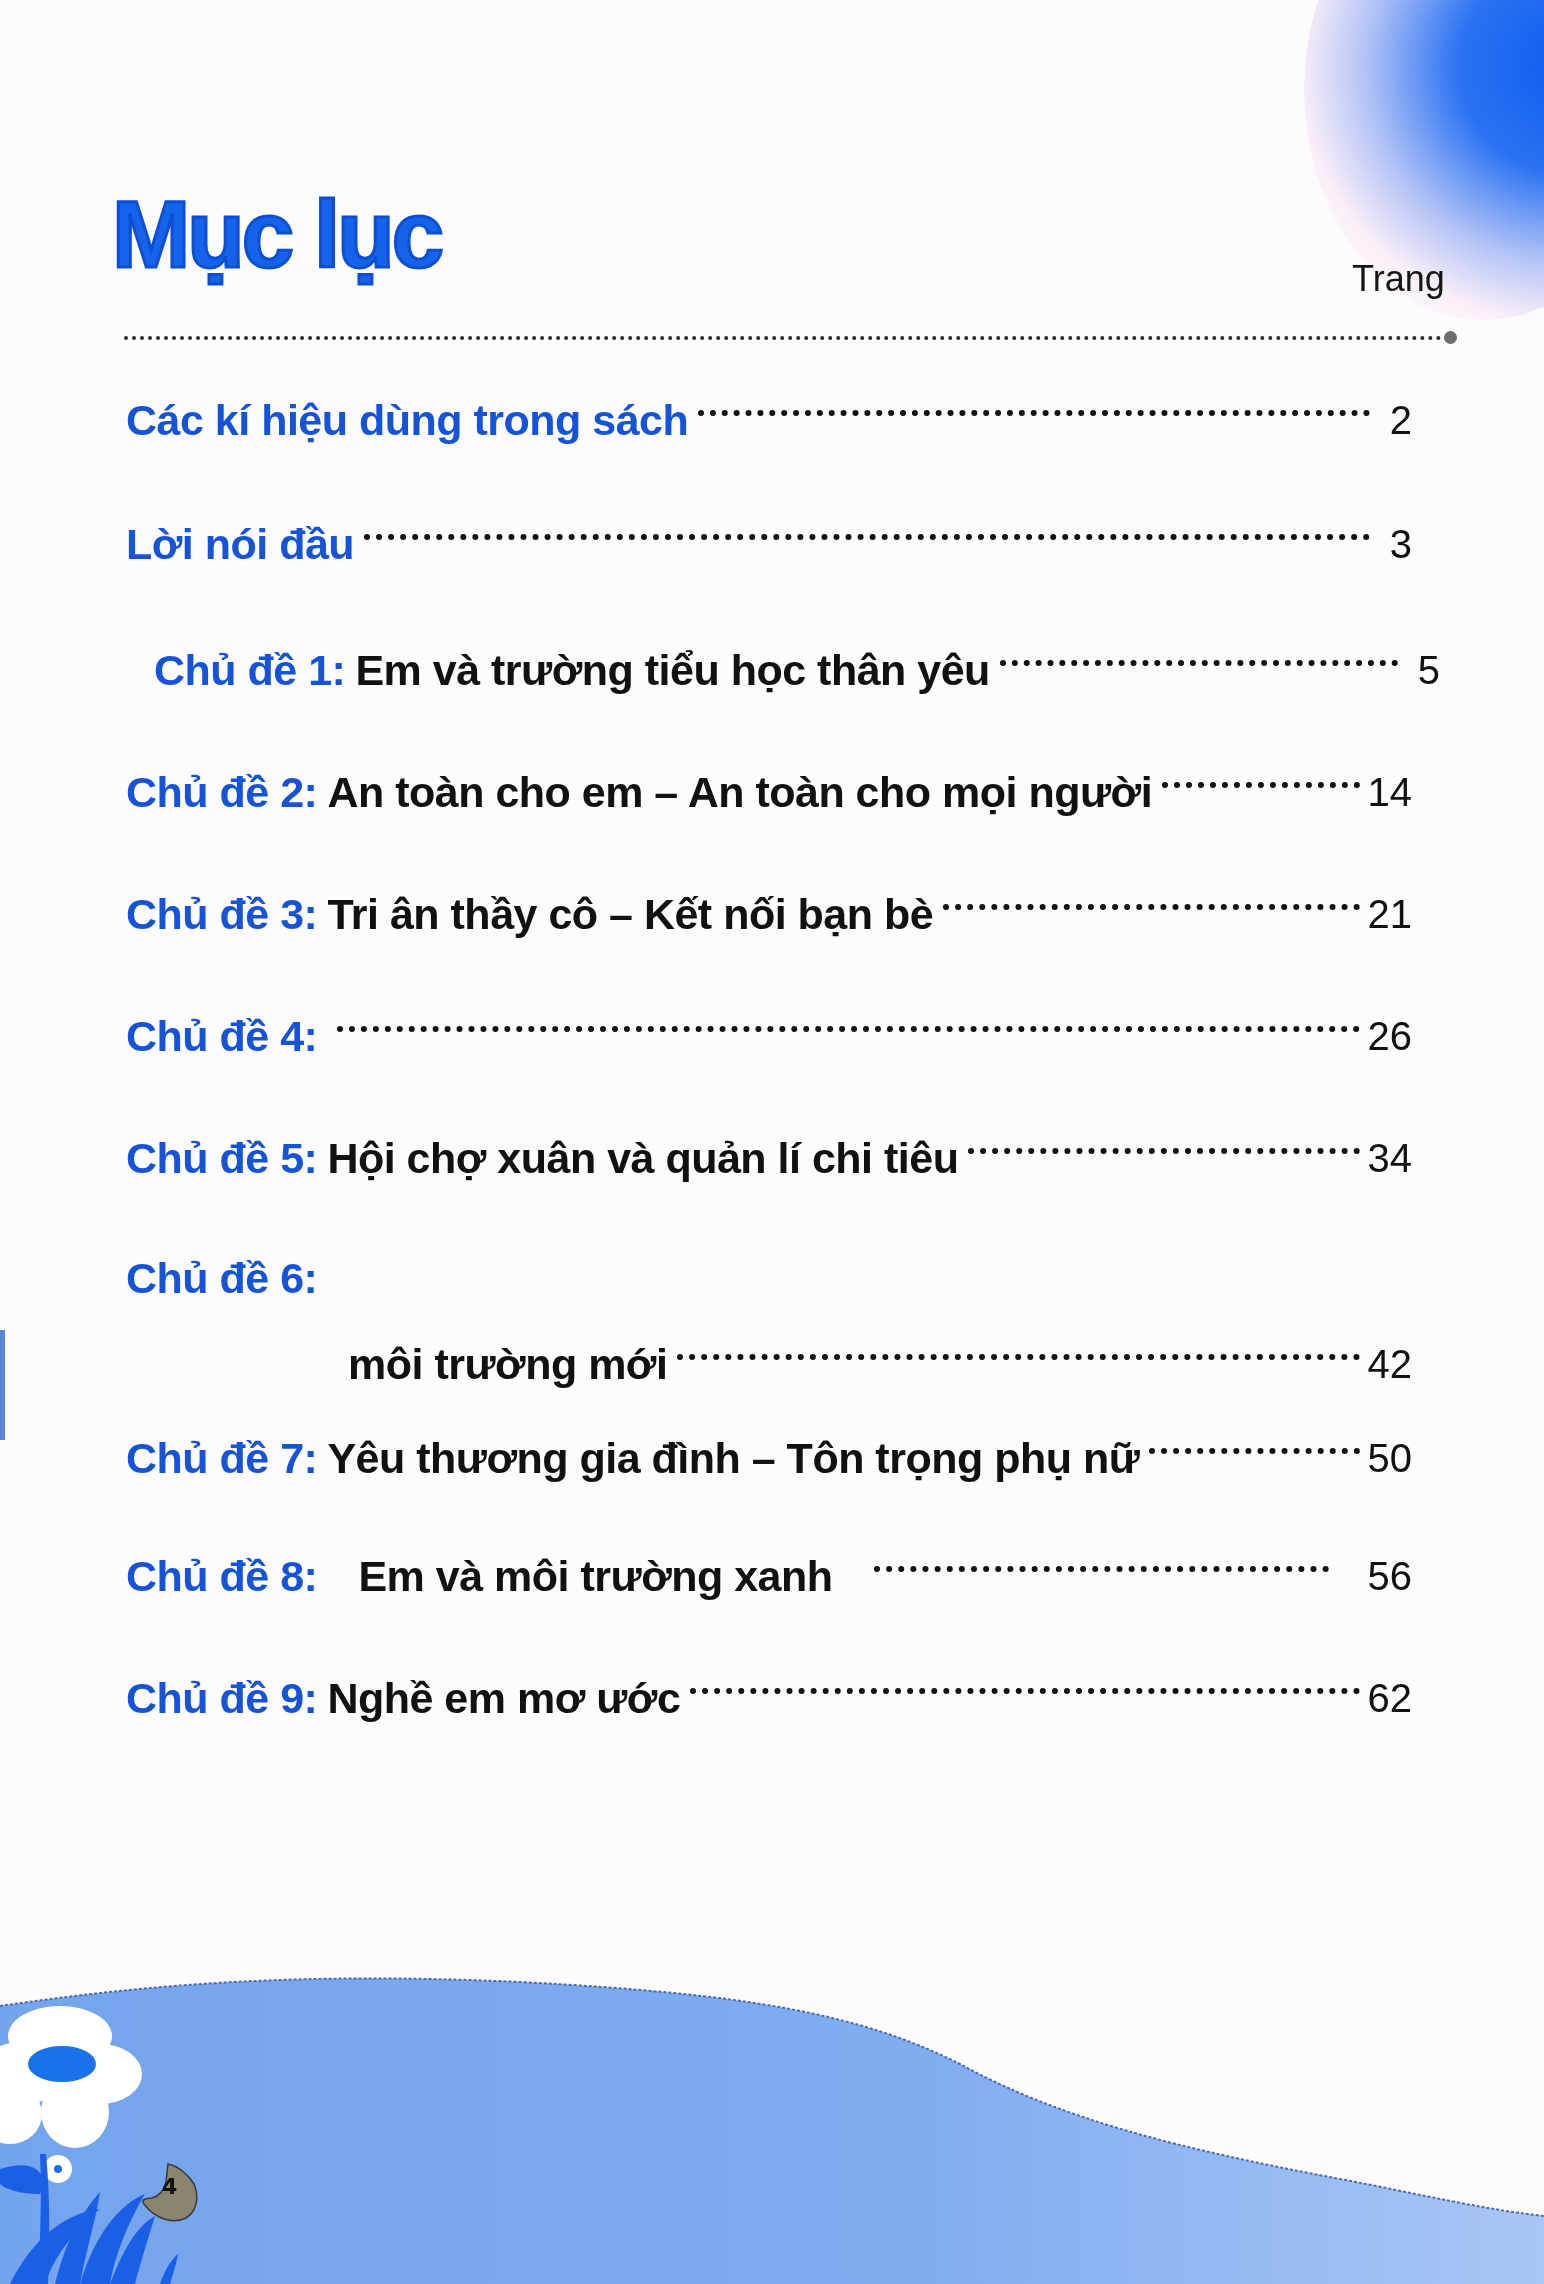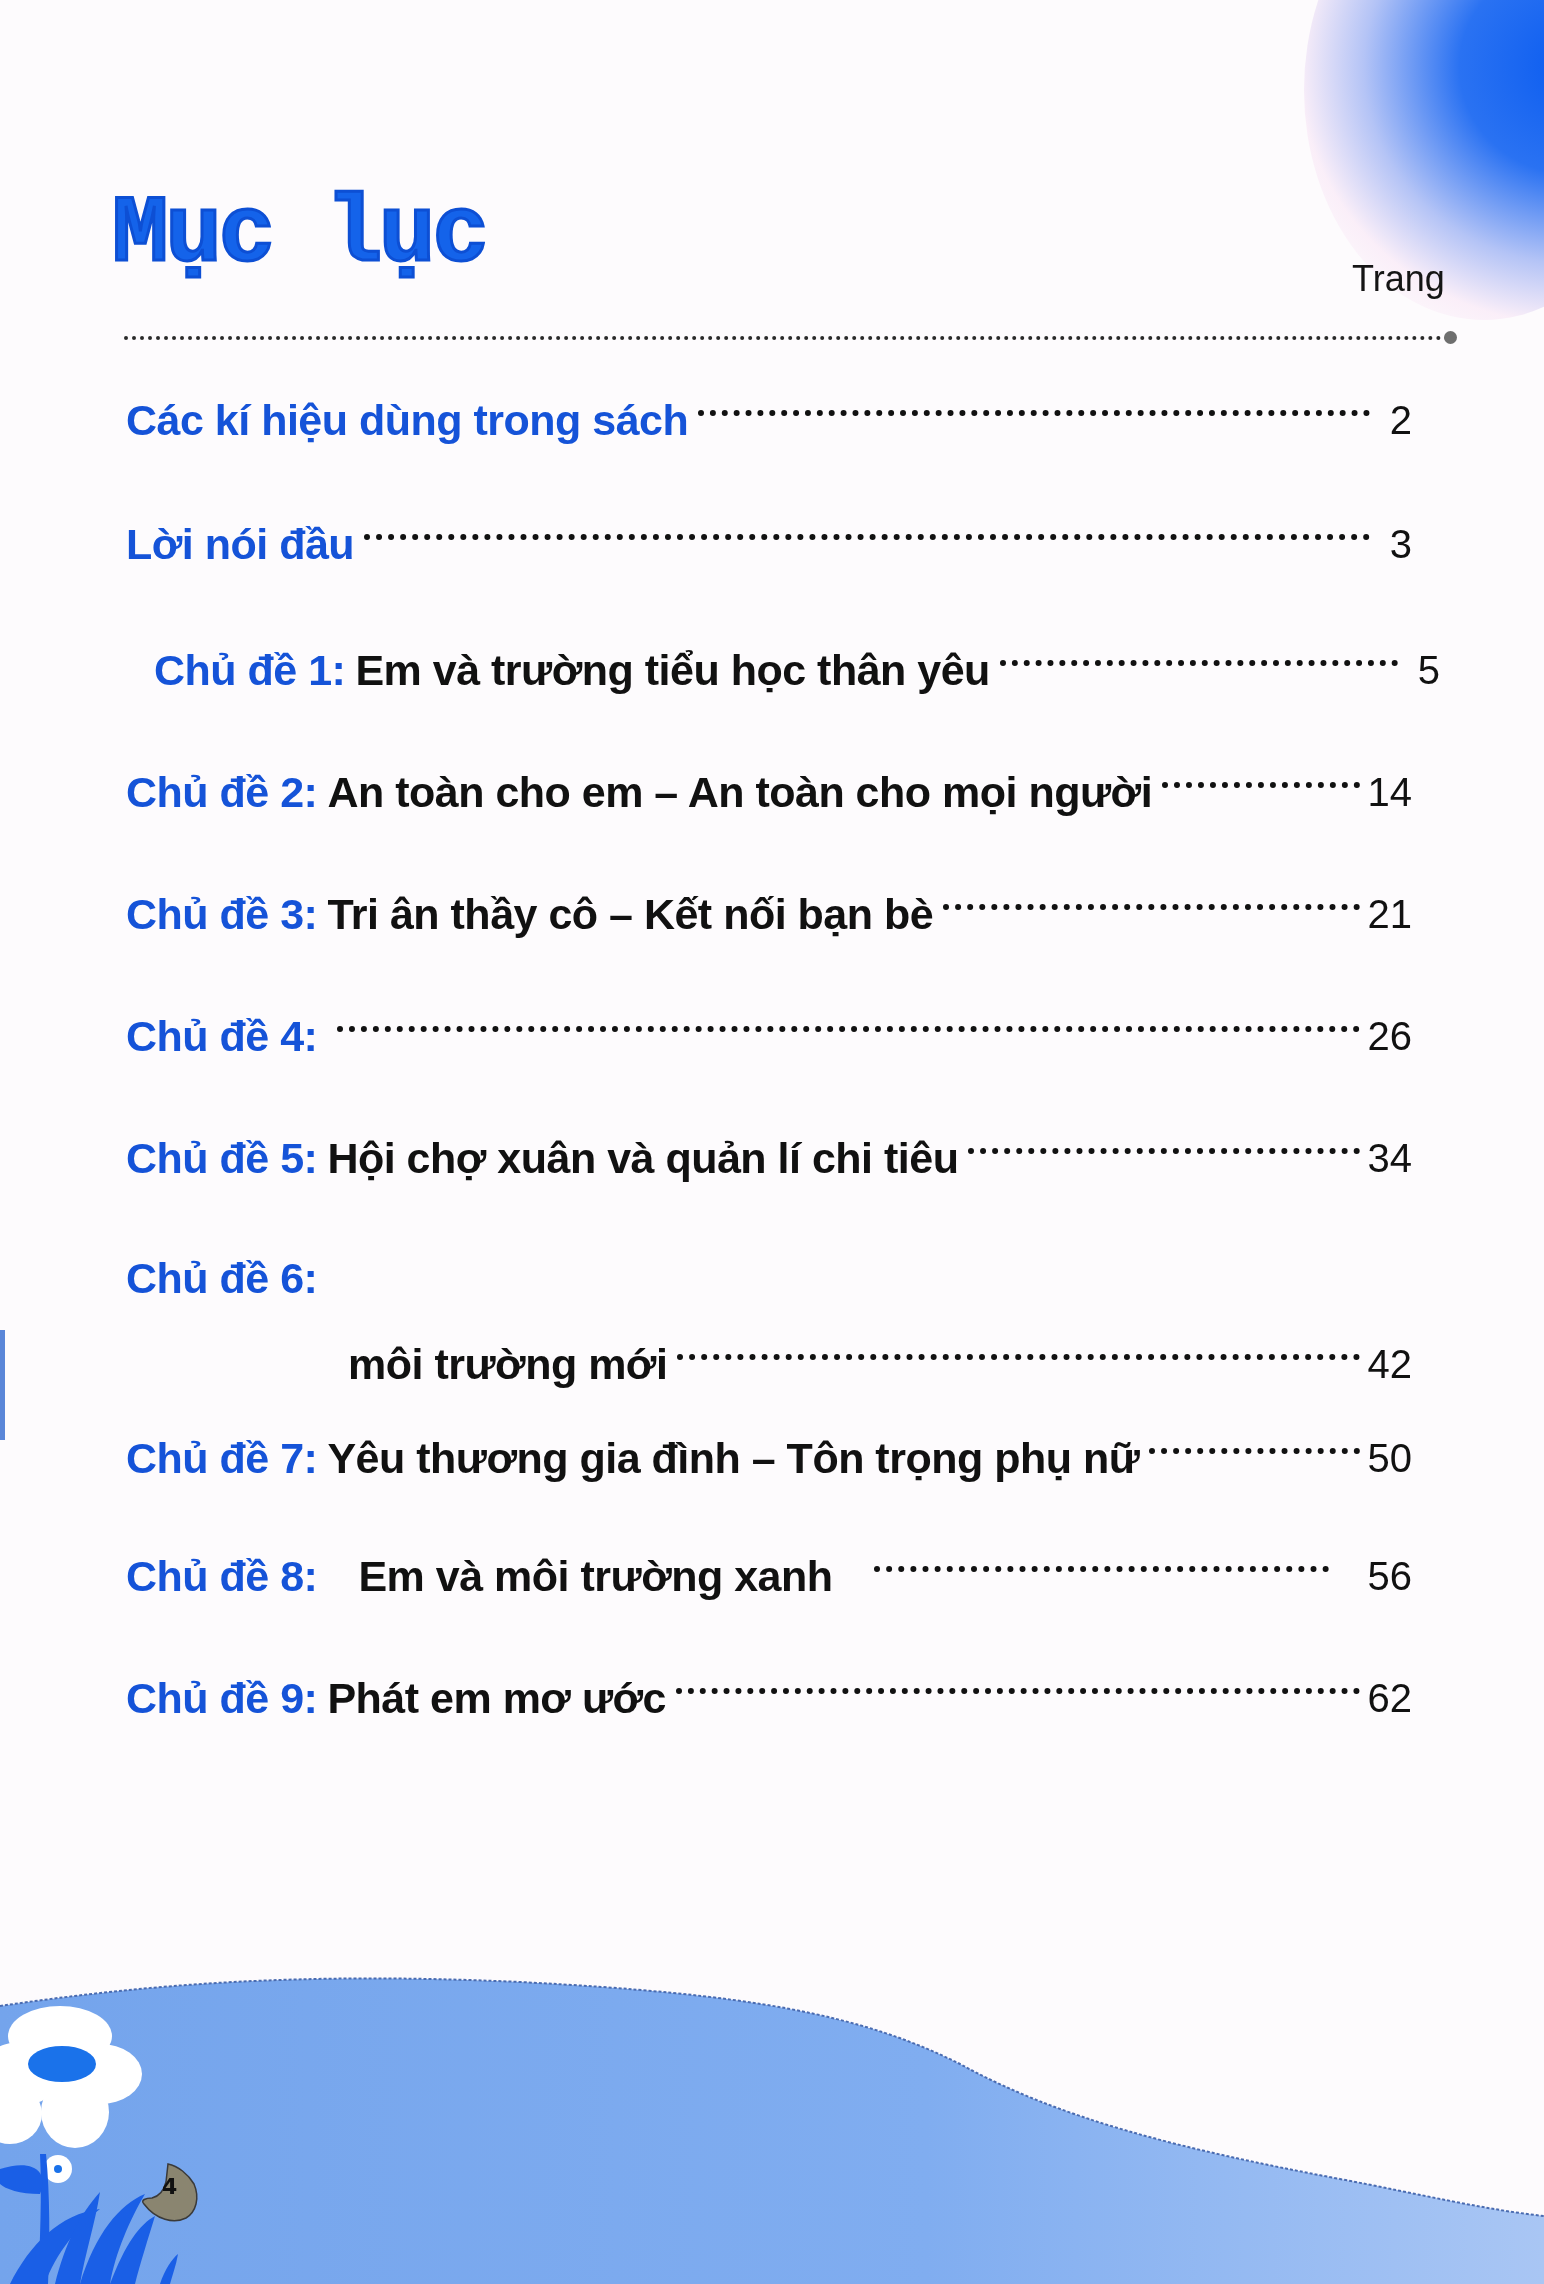--- a/index.html
+++ b/index.html
@@ -8,21 +8,21 @@
     background:#fdfbfd;
     font-family:"DejaVu Sans", sans-serif;
   }
   .corner-blob {
     position:absolute; right:-120px; top:-140px; width:360px; height:460px;
     border-radius:50%;
     background:radial-gradient(ellipse at 75% 45%, #0b5cf0 0%, #2a72f2 30%, rgba(120,150,240,0.55) 55%, rgba(245,215,240,0.35) 72%, rgba(255,255,255,0) 85%);
   }
   .title {
     position:absolute; left:112px; top:188px; margin:0;
-    font-family:Liberation Mono, monospace; font-weight:bold; font-size:94px;
+    font-family:Liberation Sans, sans-serif; font-weight:bold; font-size:94px;
     color:#1463ea; letter-spacing:-3px; line-height:1;
     -webkit-text-stroke:3px #0d4fd4;
   }
   .trang {
     position:absolute; left:1352px; top:258px;
     font-family:"Liberation Sans", sans-serif; font-size:36px; color:#151515;
   }
   .divider {
     position:absolute; left:124px; top:336px; width:1326px; height:0;
     border-top:4px dotted #2a2a2a;
@@ -137,21 +137,21 @@
 
   <div class="entry" style="top:1546px;gap:31px;">
     <span class="lbl">Chủ đề 8:</span>
     <span class="txt">Em và môi trường xanh</span>
     <span class="leader"></span>
     <span class="page">56</span>
   </div>
 
   <div class="entry" style="top:1668px;">
     <span class="lbl">Chủ đề 9:</span>
-    <span class="txt">Phát em mơ ước</span>
+    <span class="txt">Nghề em mơ ước</span>
     <span class="leader"></span>
     <span class="page">62</span>
   </div>
 </div>
 
 <div style="position:absolute;left:0;top:1330px;width:5px;height:110px;background:#5a86d8;"></div>
 
 <svg class="ground" viewBox="0 0 1544 330" preserveAspectRatio="none">
   <defs>
     <linearGradient id="g1" x1="0" x2="1" y1="0" y2="0">

